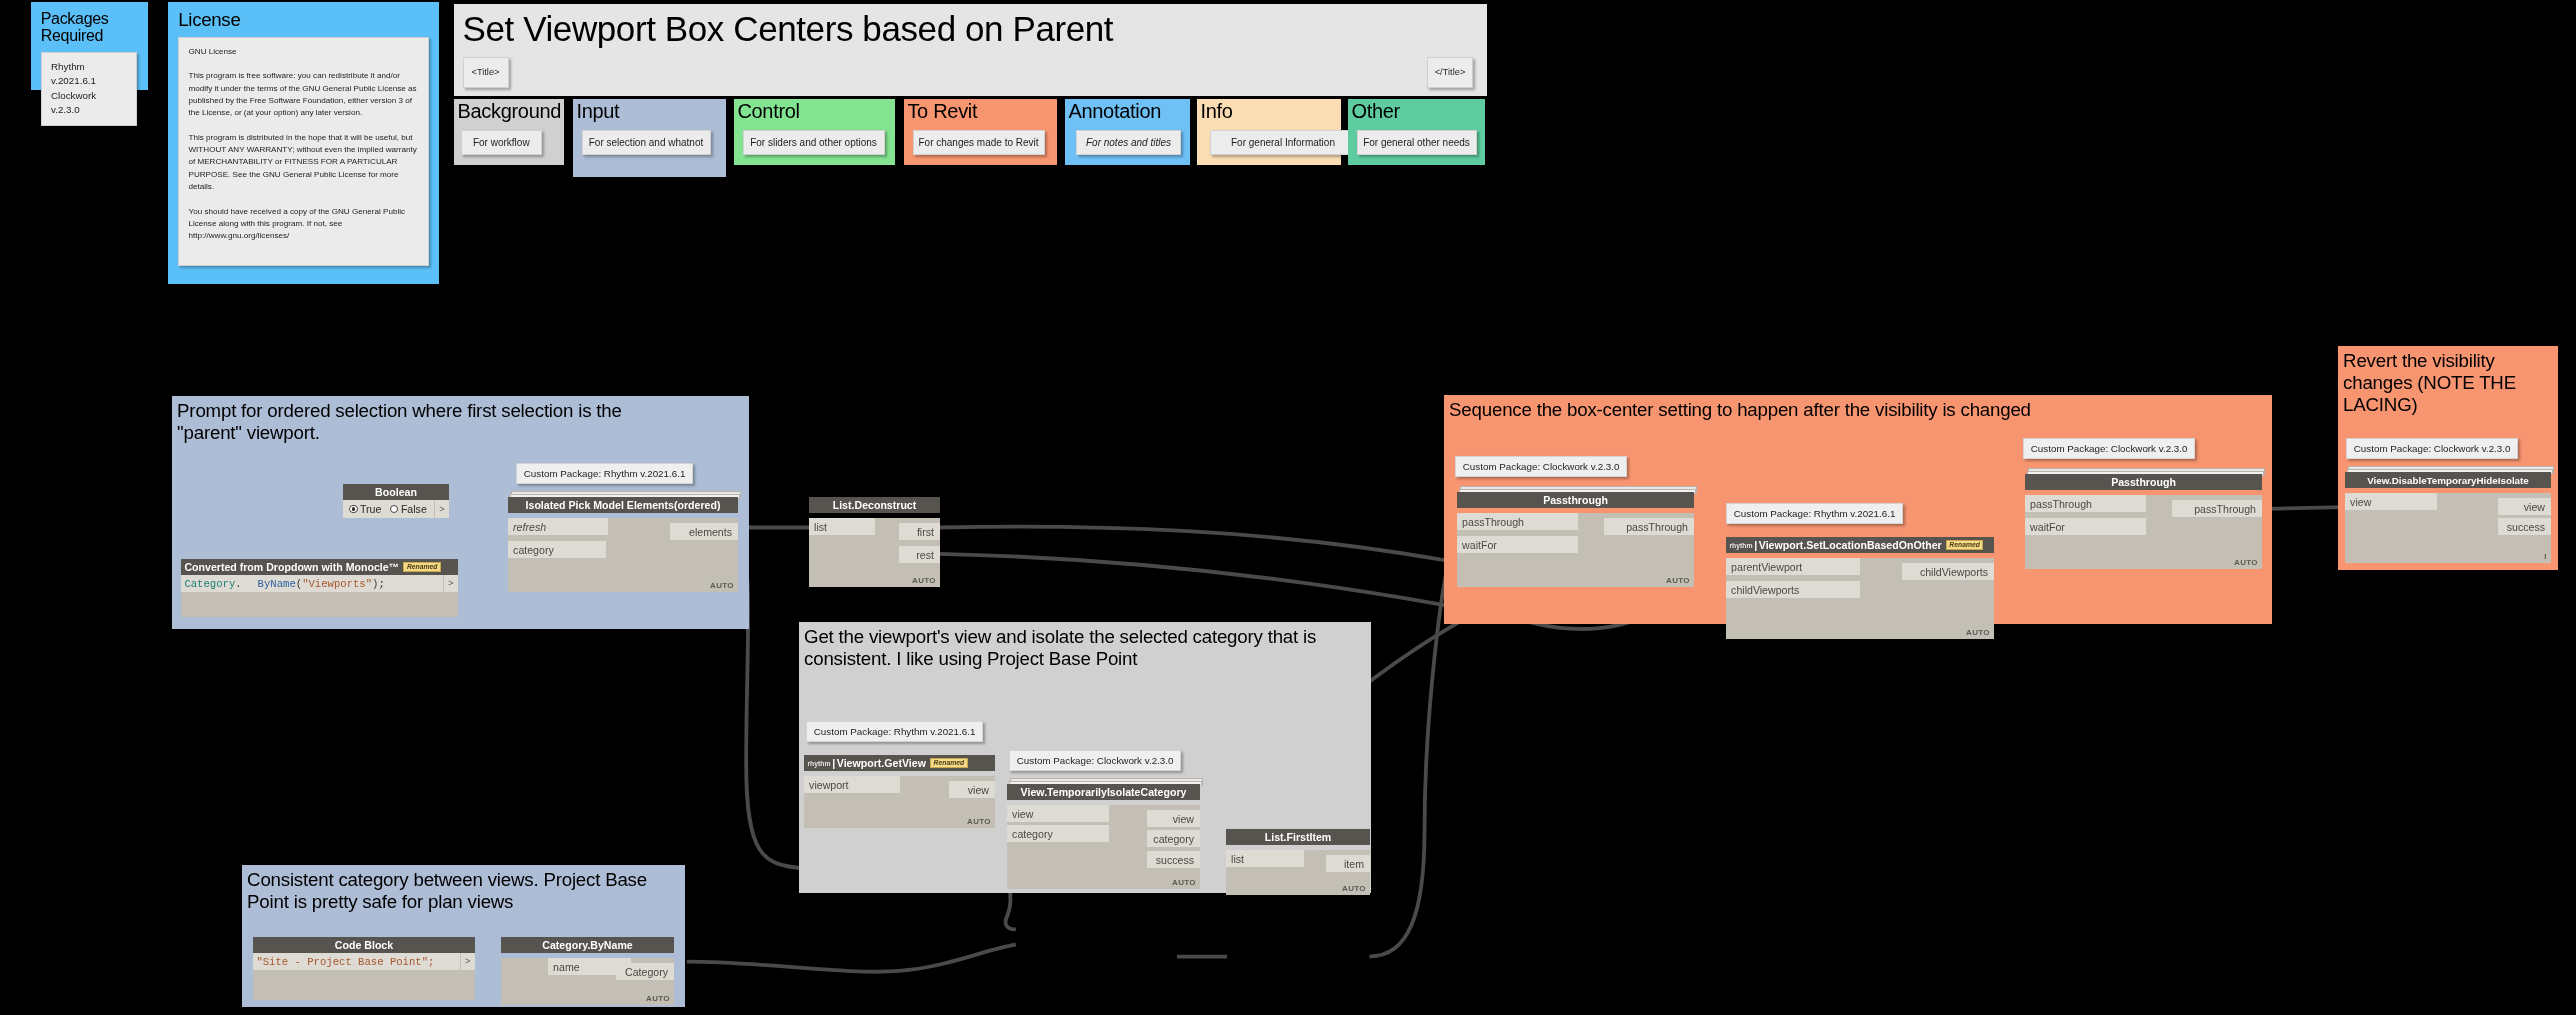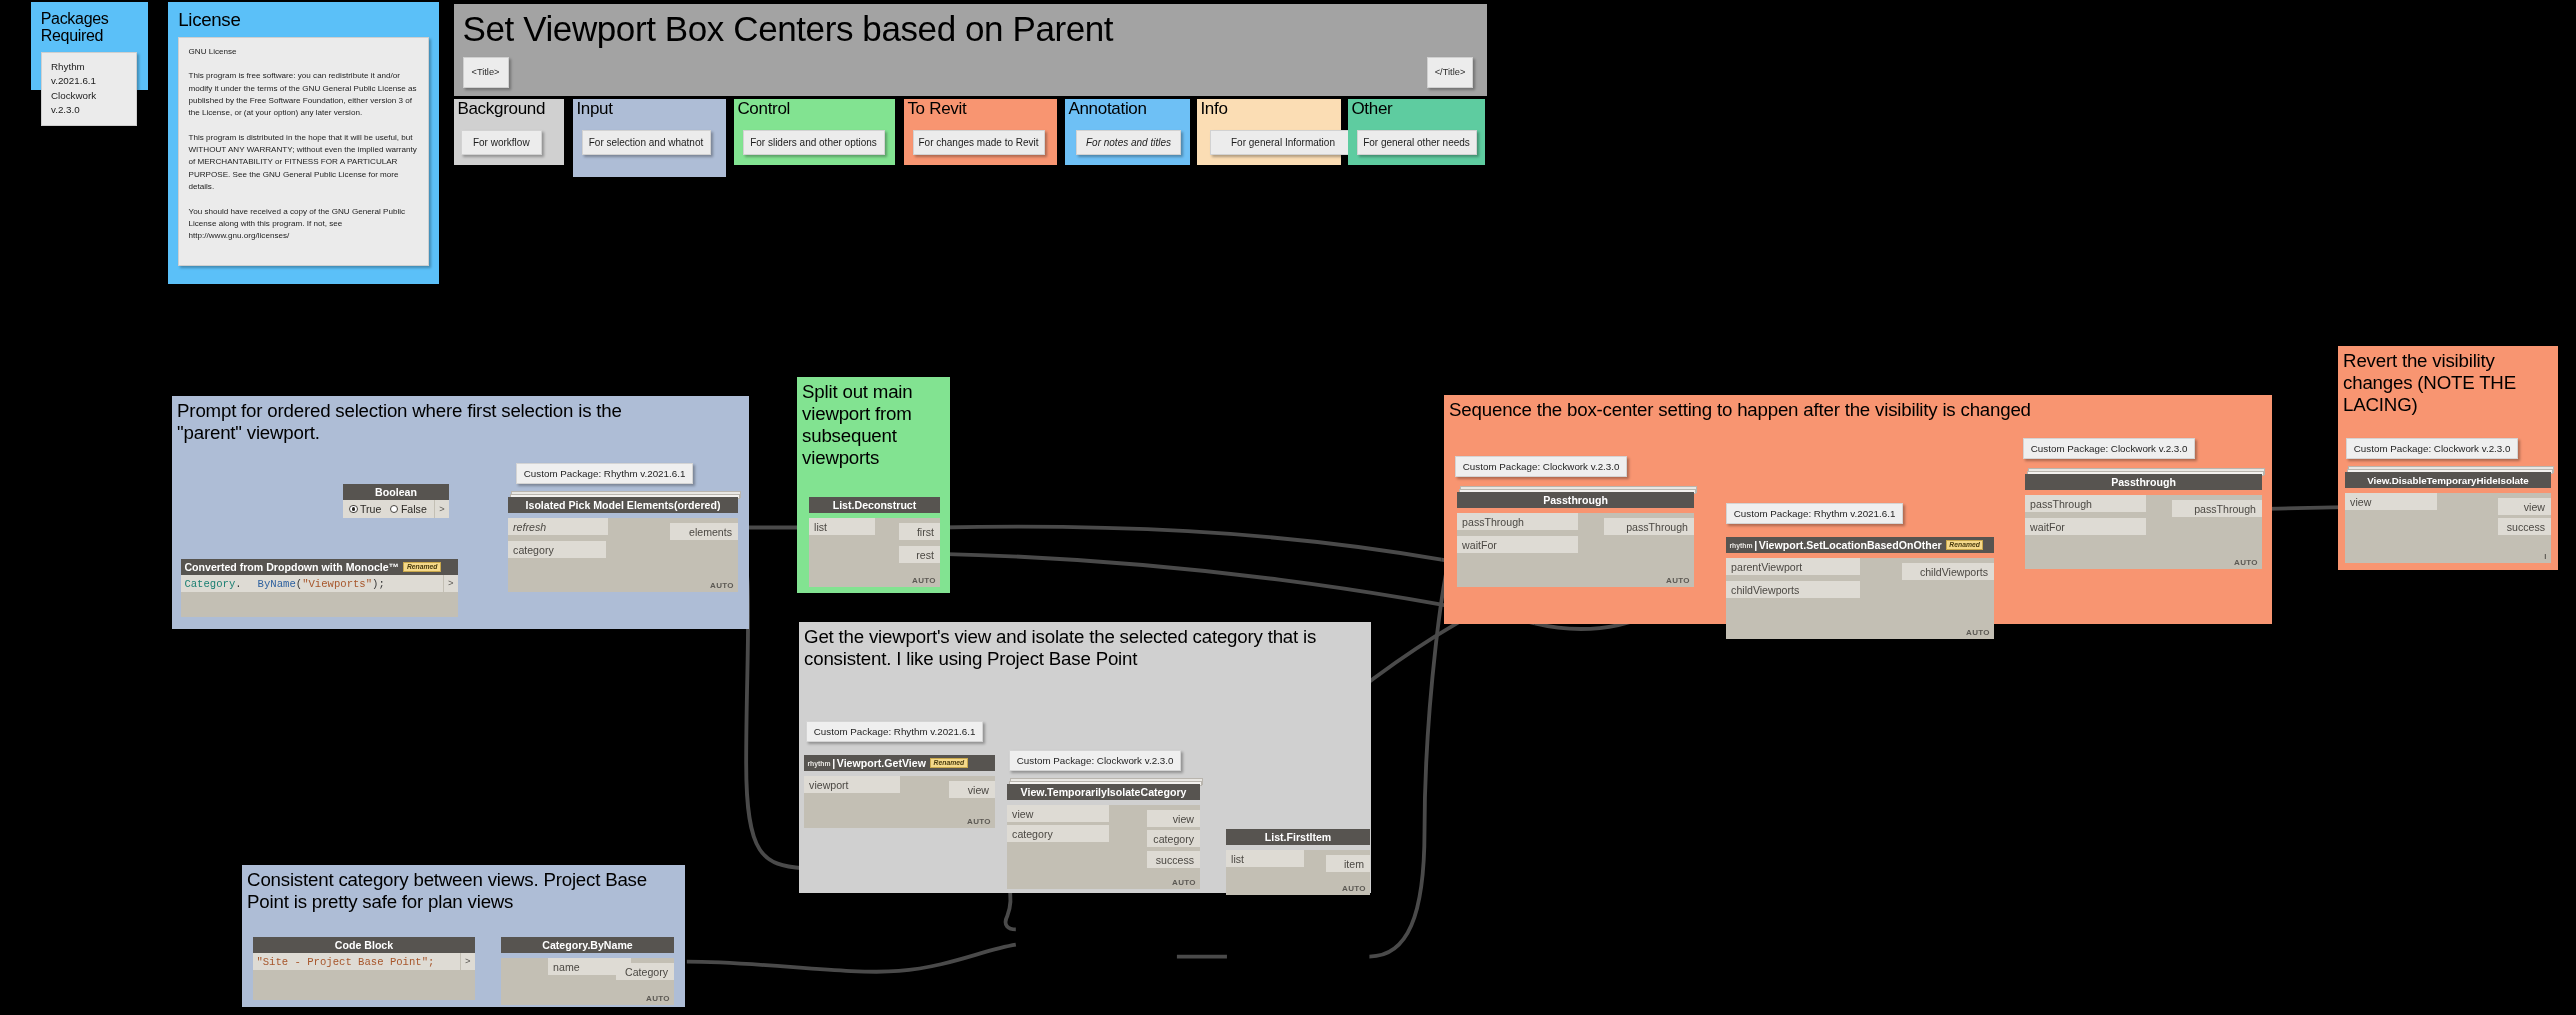--- a/index.html
+++ b/index.html
@@ -19,33 +19,33 @@
     font-weight: 400; white-space: pre-line; letter-spacing: -0.3px;
   }
   .note {
     background: #ebebeb; border: 0.8px solid #cfcfcf;
     box-shadow: 1.7px 1.7px 2.5px rgba(0,0,0,.28);
     padding: 7.6px 9.3px; color: #1c1c1c; font-size: 12.3px; line-height: 1.5;
     white-space: pre-line;
   }
 
   
-  #title-banner { position:absolute; background:#a3a3a3; }
+  #title-banner { position:absolute; background:#e5e5e5; }
   #title-banner .banner-text {
     font-size: 35px; color:#000; letter-spacing:-0.4px; padding: 5.1px 0 0 8.5px;
   }
   .tag-chip {
     position:absolute; background:#ececec; border:0.8px solid #d0d0d0;
     box-shadow: 1.7px 1.7px 2.5px rgba(0,0,0,.3);
     font-size:9.3px; color:#2a2a2a; display:flex; align-items:center; justify-content:center;
   }
 
   
   .legend-box { position:absolute; }
-  .legend-title { font-size: 17px; color:#000; padding: 0.8px 0 0 3.4px; letter-spacing:-0.3px; line-height:1.1; }
+  .legend-title { font-size: 20px; color:#000; padding: 0.8px 0 0 3.4px; letter-spacing:-0.3px; line-height:1.1; }
   .legend-note {
     position:absolute; background:#ececec; border:0.8px solid #d2d2d2;
     box-shadow:1.7px 1.7px 2.5px rgba(0,0,0,.3);
     font-size:10px; color:#1c1c1c; display:flex; align-items:center; justify-content:center;
     padding: 0 5.1px; white-space:nowrap;
   }
 
   
   .group { position:absolute; }
   .group-title {
@@ -280,26 +280,20 @@
         <div class="port-in italic" style="width:100px;">refresh</div>
         <div class="port-out" style="width:68px; height:17px; top:5.1px;">elements</div>
       </div>
       <div class="port-row" style="margin-top:6px;">
         <div class="port-in" style="width:98px;">category</div>
       </div>
       <div class="node-lacing">AUTO</div>
     </div>
   </div>
 
-  <div class="group" style="left:797px; top:377px; width:153px; height:216px; background:#82e391;">
-    <div class="group-title">Split out main
-viewport from
-subsequent
-viewports</div>
-  </div>
 
   <div class="node" style="left:809px; top:497px; width:131px; height:85px;">
     <div class="node-header">List.Deconstruct</div>
     <div class="node-body" style="height:69px;">
       <div class="port-row" style="margin-top:5.1px;">
         <div class="port-in" style="width:66px;">list</div>
         <div class="port-out" style="width:41px; height:17px; top:5.1px;">first</div>
       </div>
       <div class="port-out" style="width:41px; height:17px; top:28px;">rest</div>
       <div class="node-lacing">AUTO</div>

